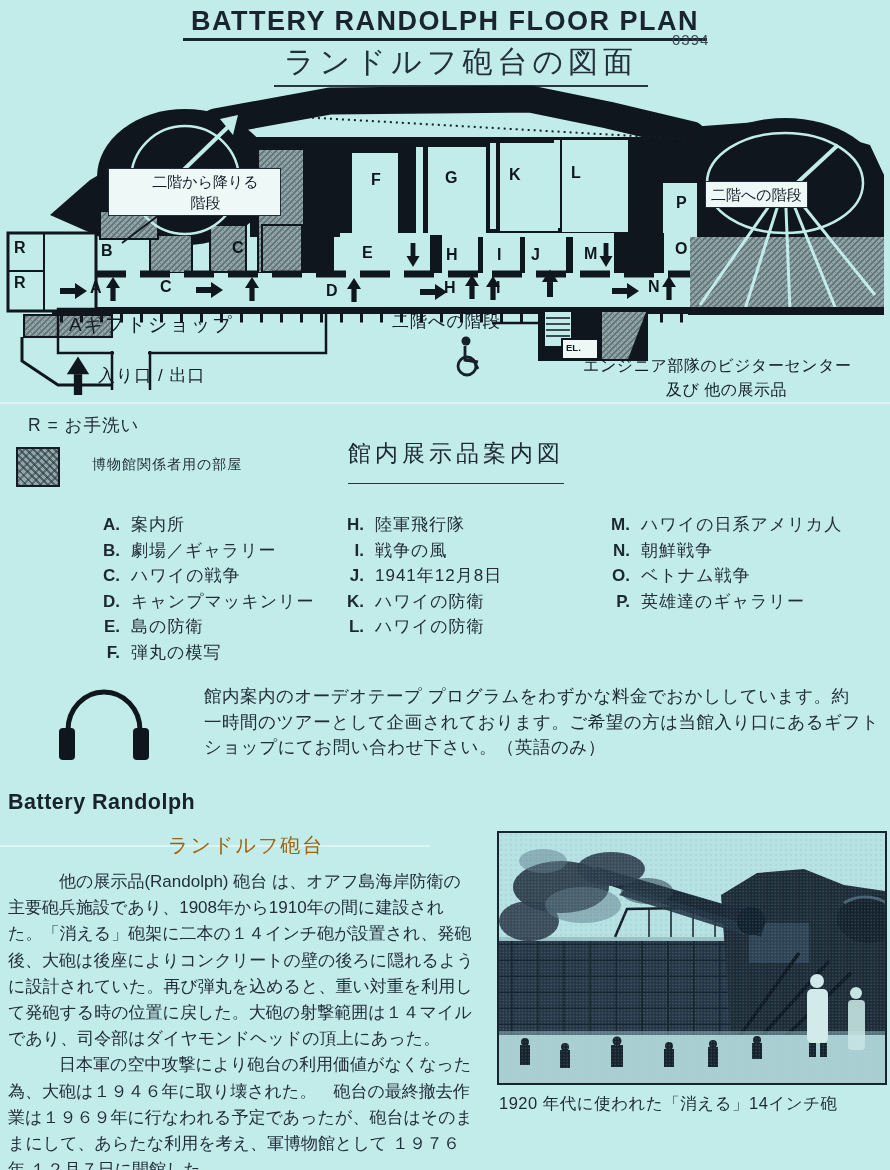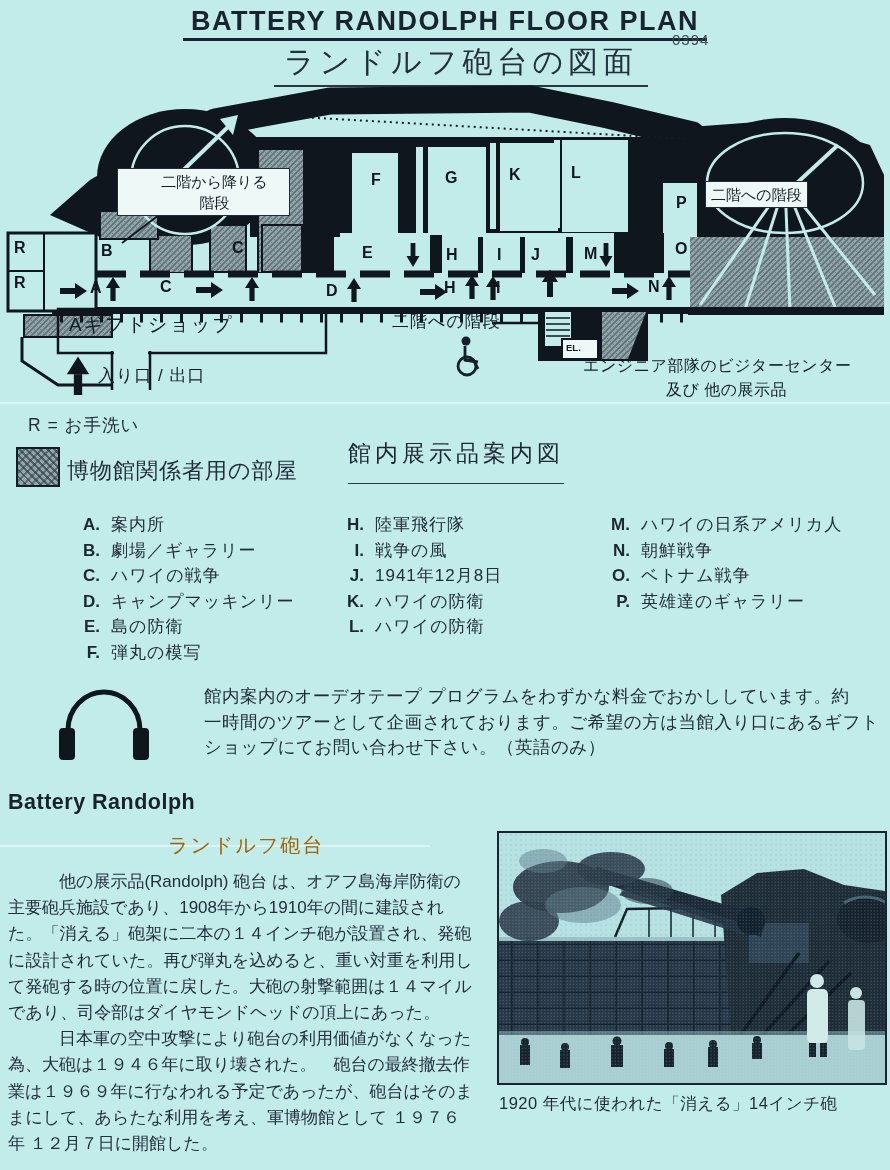--- a/index.html
+++ b/index.html
@@ -27,27 +27,27 @@
   .lbl-entr{left:98px;top:279px;font-size:17px;letter-spacing:1px;}
   .lbl-eng1{left:583px;top:271px;font-size:16px;letter-spacing:0.5px;}
   .lbl-eng2{left:583px;top:295px;width:287px;text-align:center;font-size:16px;letter-spacing:0.5px;}
   
   .lg-restroom{left:28px;top:413px;font-size:17.5px;letter-spacing:1px;}
   .lg-swatch{left:16px;top:447px;width:40px;height:36px;border:2px solid #141c26;
       background:
         repeating-linear-gradient(45deg, rgba(38,52,60,.6) 0 2px, rgba(0,0,0,0) 2px 5px),
         repeating-linear-gradient(-45deg, rgba(38,52,60,.45) 0 2px, rgba(0,0,0,0) 2px 6px),
         #93a7ab;}
-  .lg-staff{left:67px;top:456px;font-size:22px;letter-spacing:1px;}
+  .lg-staff{left:92px;top:456px;font-size:14px;letter-spacing:1px;}
   .lg-guide{left:348px;top:438px;}
   .lg-guide span{display:inline-block;font-size:23px;letter-spacing:4px;font-weight:500;color:#1d2834;
       border-bottom:1.5px solid #2a3542;padding-bottom:14px;}
   
   .ex-col{position:absolute;top:512px;}
-  .ex-col1{left:74px;} .ex-col2{left:338px;} .ex-col3{left:604px;}
+  .ex-col1{left:94px;} .ex-col2{left:338px;} .ex-col3{left:604px;}
   .ex-row{height:25.5px;line-height:25.5px;font-size:17px;white-space:nowrap;}
   .ex-key{display:inline-block;width:26px;text-align:right;margin-right:11px;font-weight:600;color:#1c2732;}
   .ex-label{letter-spacing:1px;color:#222d3a;}
   
   .audio-icon{left:48px;top:674px;}
   .audio-text{left:204px;top:684px;width:690px;font-size:17.5px;line-height:25.5px;letter-spacing:0.5px;color:#222d3a;}
   
   .head-en{left:8px;top:790px;font-size:21.5px;font-weight:700;letter-spacing:0.5px;color:#18222d;}
   .head-ja{left:168px;top:832px;font-size:20px;letter-spacing:2px;color:#a16207;}
   .body-text{left:8px;top:869px;width:488px;font-size:17px;line-height:26.2px;color:#232e3c;font-weight:500;}
@@ -198,21 +198,21 @@
       <span class="plan-letter" style="left: 584px; top: 161px;">M</span>
       <span class="plan-letter" style="left: 675px; top: 156px;">O</span>
       <span class="plan-letter" style="left: 90px; top: 195px;">A</span>
       <span class="plan-letter" style="left: 160px; top: 194px;">C</span>
       <span class="plan-letter" style="left: 326px; top: 198px;">D</span>
       <span class="plan-letter" style="left: 444px; top: 195px;">H</span>
       <span class="plan-letter" style="left: 496px; top: 195px;">I</span>
       <span class="plan-letter" style="left: 648px; top: 194px;">N</span>
     </div>
 
-  <div class="plan-box" style="left:117px;top:83px;width:139px;padding-left:27px;">
+  <div class="plan-box" style="left:108px;top:83px;width:139px;padding-left:27px;">
     <div>二階から降りる</div>
     <div>階段</div>
   </div>
   <div class="plan-box" style="left:705px;top:96px;">
     <div>二階への階段</div>
   </div>
   <div class="plan-text lbl-gift">Aギフトショップ</div>
   <div class="plan-text lbl-elev">二階への階段</div>
   <div class="plan-text lbl-el">EL.</div>
   <div class="plan-text lbl-entr">入り口 / 出口</div>
@@ -263,20 +263,21 @@
 </div>
 
 <div class="abs head-en">Battery Randolph</div>
 <div class="streak" style="left:0;top:845px;width:430px;"></div>
 <div class="abs head-ja">ランドルフ砲台</div>
 
 <div class="abs body-text">
   <div>　　　他の展示品(Randolph) 砲台 は、オアフ島海岸防衛の</div>
   <div>主要砲兵施設であり、1908年から1910年の間に建設され</div>
   <div>た。「消える」砲架に二本の１４インチ砲が設置され、発砲</div>
+  <div>後、大砲は後座によりコンクリートの壁の後ろに隠れるよう</div>
   <div>に設計されていた。再び弾丸を込めると、重い対重を利用し</div>
   <div>て発砲する時の位置に戻した。大砲の射撃範囲は１４マイル</div>
   <div>であり、司令部はダイヤモンドヘッドの頂上にあった。</div>
   <div>　　　日本軍の空中攻撃により砲台の利用価値がなくなった</div>
   <div>為、大砲は１９４６年に取り壊された。　砲台の最終撤去作</div>
   <div>業は１９６９年に行なわれる予定であったが、砲台はそのま</div>
   <div>まにして、あらたな利用を考え、軍博物館として １９７６</div>
   <div>年 １２月７日に開館した。</div>
 </div>
 

